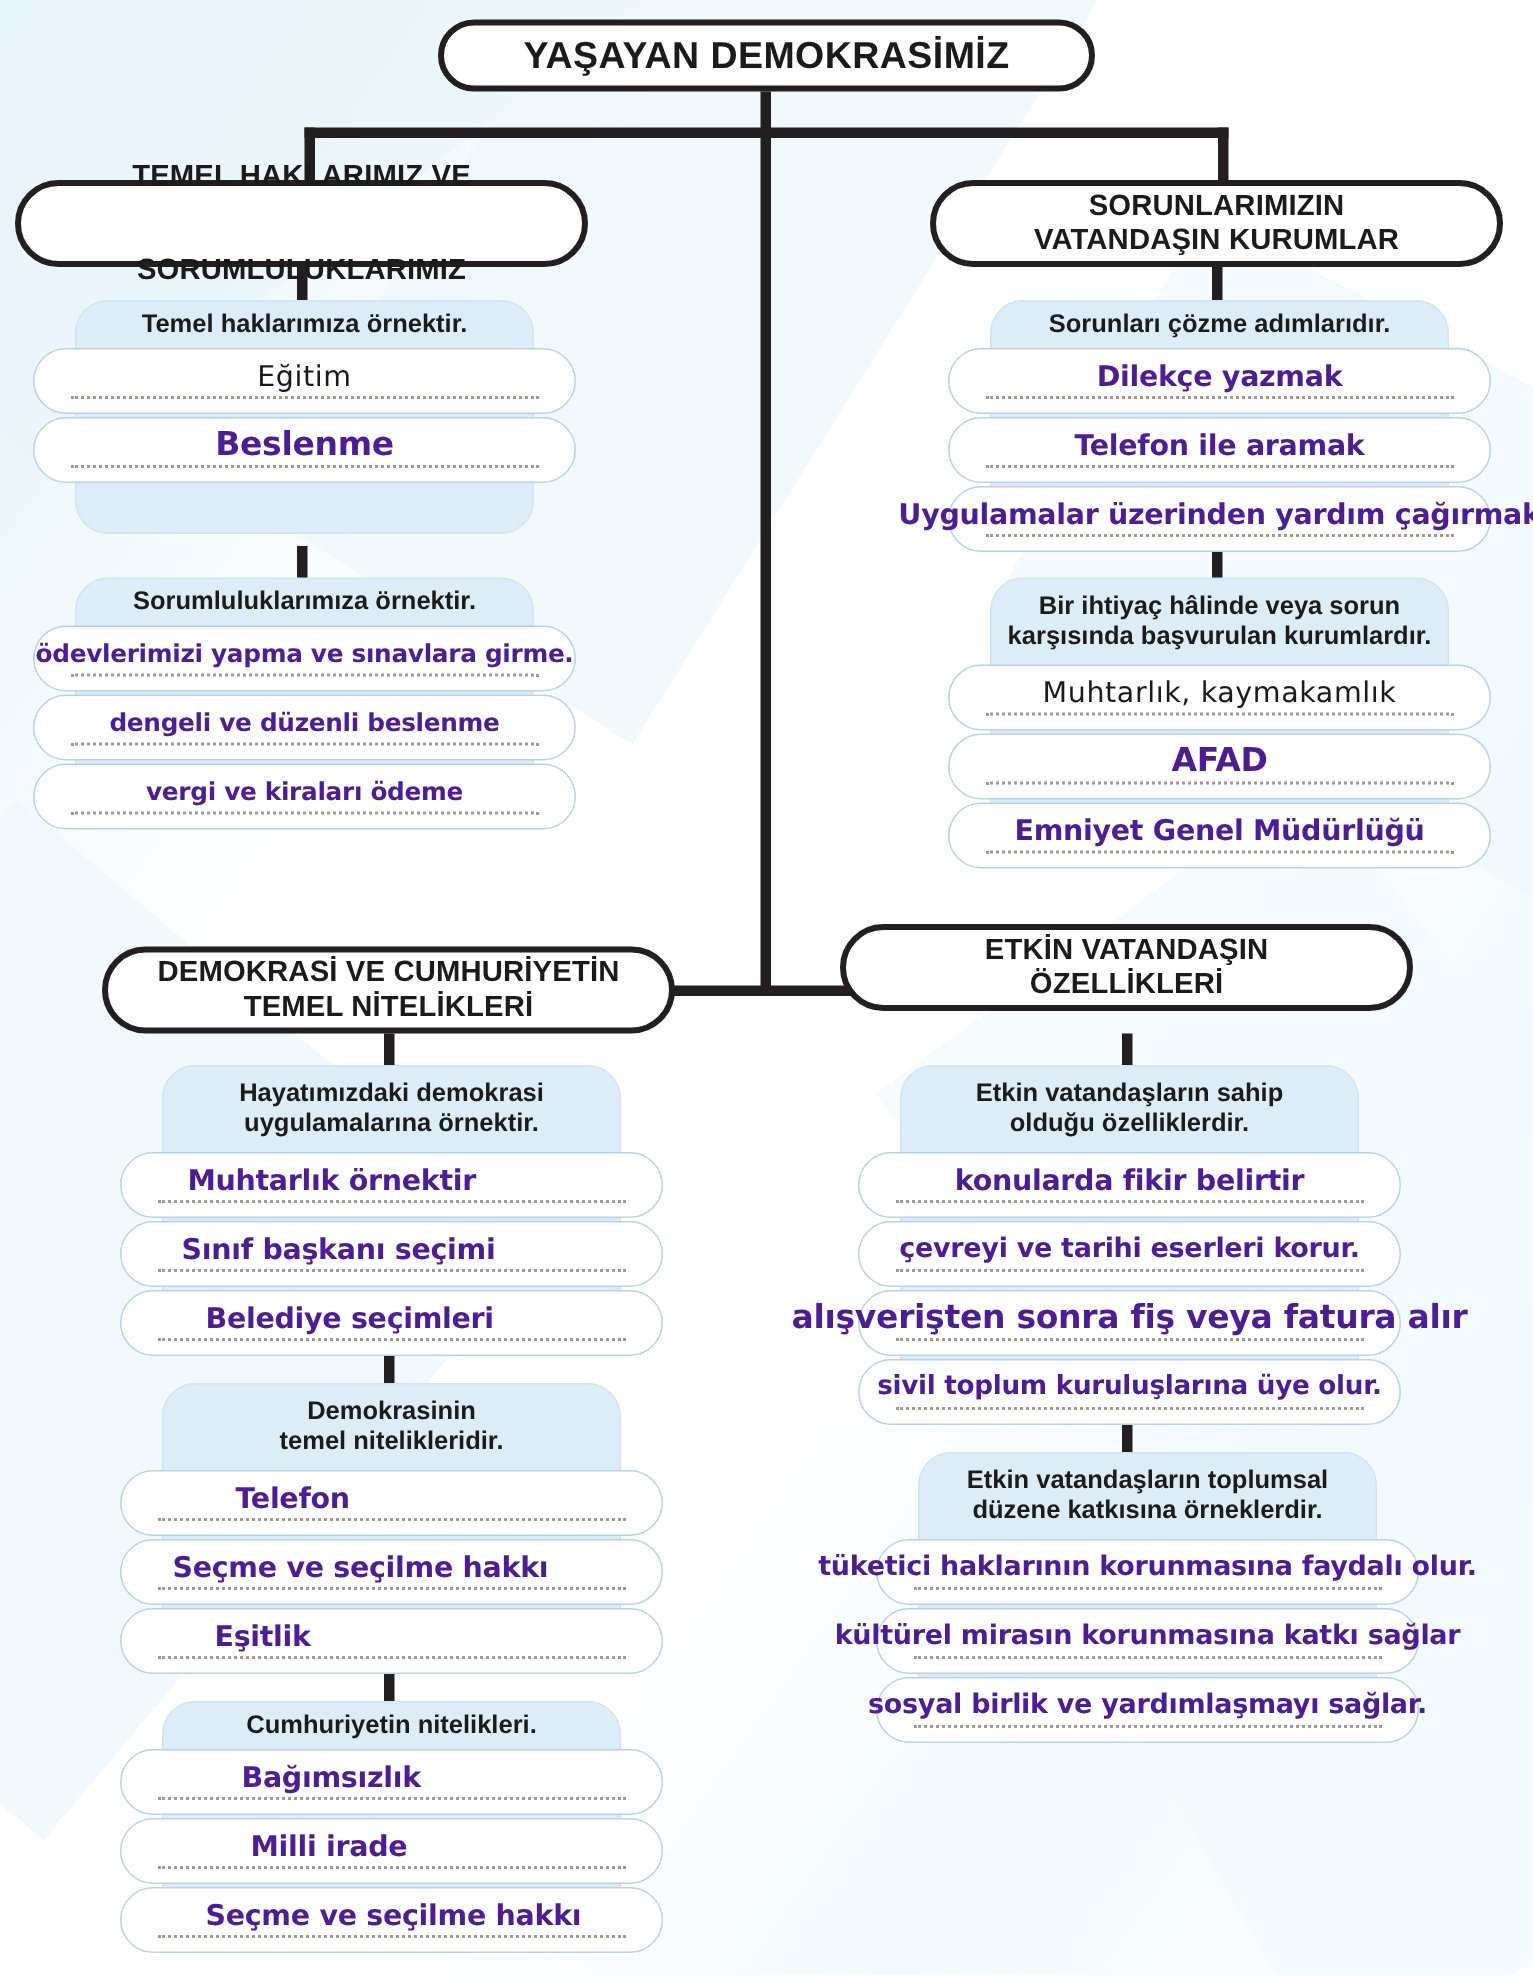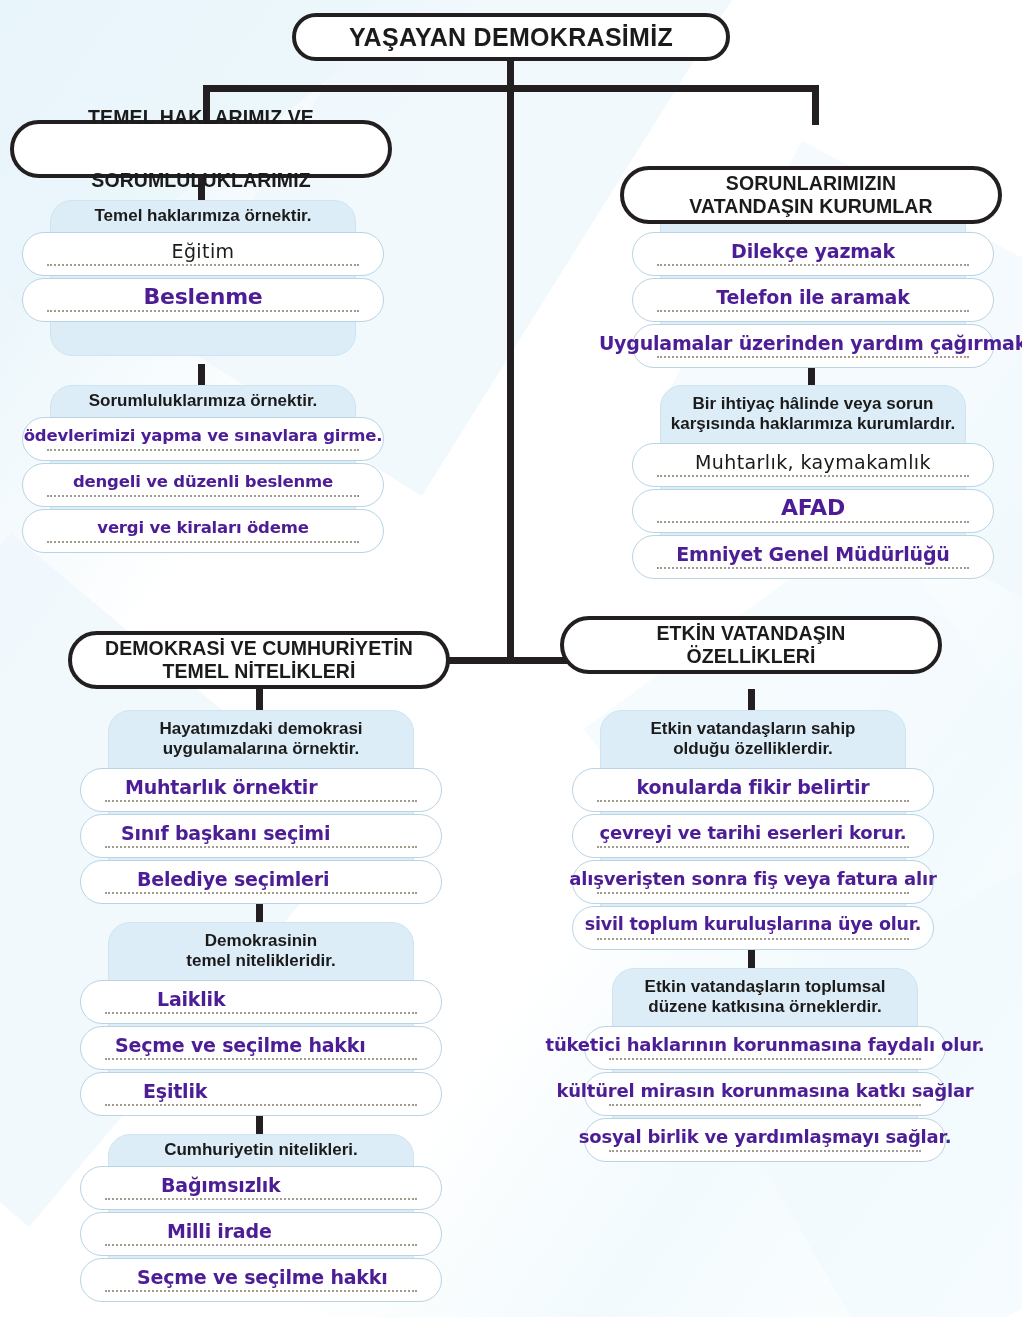--- a/index.html
+++ b/index.html
@@ -169,21 +169,21 @@
         <div class="dots"></div>
         <span class="txt hand-red">dengeli ve düzenli beslenme</span>
       </div>
       <div class="row sz-s">
         <div class="dots"></div>
         <span class="txt hand-red">vergi ve kiraları ödeme</span>
       </div>
     </div>
   </div>
 
-  <div class="node branch-node" style="left:620px;top:120px;width:382px;height:58px;flex-direction:column;margin-top:46px;">
+  <div class="node branch-node" style="left:620px;top:120px;width:382px;height:58px;flex-direction:column;">
     <span>SORUNLARIMIZIN</span>
     <span>VATANDAŞIN KURUMLAR</span>
   </div>
   <div class="line vline" style="left:808px;top:178px;width:7px;height:23px;"></div>
 
   <div class="group" style="left:632px;top:200px;width:362px;height:162px;">
     <div class="group-card"></div>
     <div class="group-head" style="--headh:32px;">
       <span>Sorunları çözme adımlarıdır.</span>
     </div>
@@ -203,21 +203,21 @@
     </div>
   </div>
 
   <div class="line vline" style="left:808px;top:364px;width:7px;height:22px;"></div>
 
   <div class="group" style="left:632px;top:385px;width:362px;height:190px;">
     <div class="group-card"></div>
     <div class="group-head" style="--headh:58px;">
       <div>
         <div>Bir ihtiyaç hâlinde veya sorun</div>
-        <div>karşısında haklarımıza kurumlardır.</div>
+        <div>karşısında başvurulan kurumlardır.</div>
       </div>
     </div>
     <div class="rows" style="--headh:58px;">
       <div class="row">
         <div class="dots"></div>
         <span class="txt hand-black">Muhtarlık,  kaymakamlık</span>
       </div>
       <div class="row sz-l">
         <div class="dots"></div>
         <span class="txt hand-red">AFAD</span>
@@ -265,21 +265,21 @@
     <div class="group-card"></div>
     <div class="group-head" style="--headh:58px;">
       <div>
         <div>Demokrasinin</div>
         <div>temel nitelikleridir.</div>
       </div>
     </div>
     <div class="rows" style="--headh:58px;">
       <div class="row">
         <div class="dots"></div>
-        <span class="txt hand-red" style="position:absolute;left:72px;transform:translateY(-3px);">Laiklik</span>
+        <span class="txt hand-red" style="position:absolute;left:72px;transform:translateY(-3px);">Telefon</span>
       </div>
       <div class="row">
         <div class="dots"></div>
         <span class="txt hand-red" style="position:absolute;left:30px;transform:translateY(-3px);">Seçme ve seçilme hakkı</span>
       </div>
       <div class="row">
         <div class="dots"></div>
         <span class="txt hand-red" style="position:absolute;left:58px;transform:translateY(-3px);">Eşitlik</span>
       </div>
     </div>
@@ -326,21 +326,21 @@
       <div class="row">
         <div class="dots"></div>
         <span class="txt hand-red">konularda fikir belirtir</span>
       </div>
       <div class="row sz-s">
         <div class="dots"></div>
         <span class="txt hand-red" style="font-size:18px;">çevreyi ve tarihi eserleri korur.</span>
       </div>
       <div class="row sz-s">
         <div class="dots"></div>
-        <span class="txt hand-red" style="font-size:18px;">alışverişten sonra fiş veya fatura alır</span>
+        <span class="txt hand-red" style="font-size:22px;">alışverişten sonra fiş veya fatura alır</span>
       </div>
       <div class="row sz-s">
         <div class="dots"></div>
         <span class="txt hand-red" style="font-size:17.5px;">sivil toplum kuruluşlarına üye olur.</span>
       </div>
     </div>
   </div>
 
   <div class="line vline" style="left:748px;top:947px;width:7px;height:22px;"></div>
 

